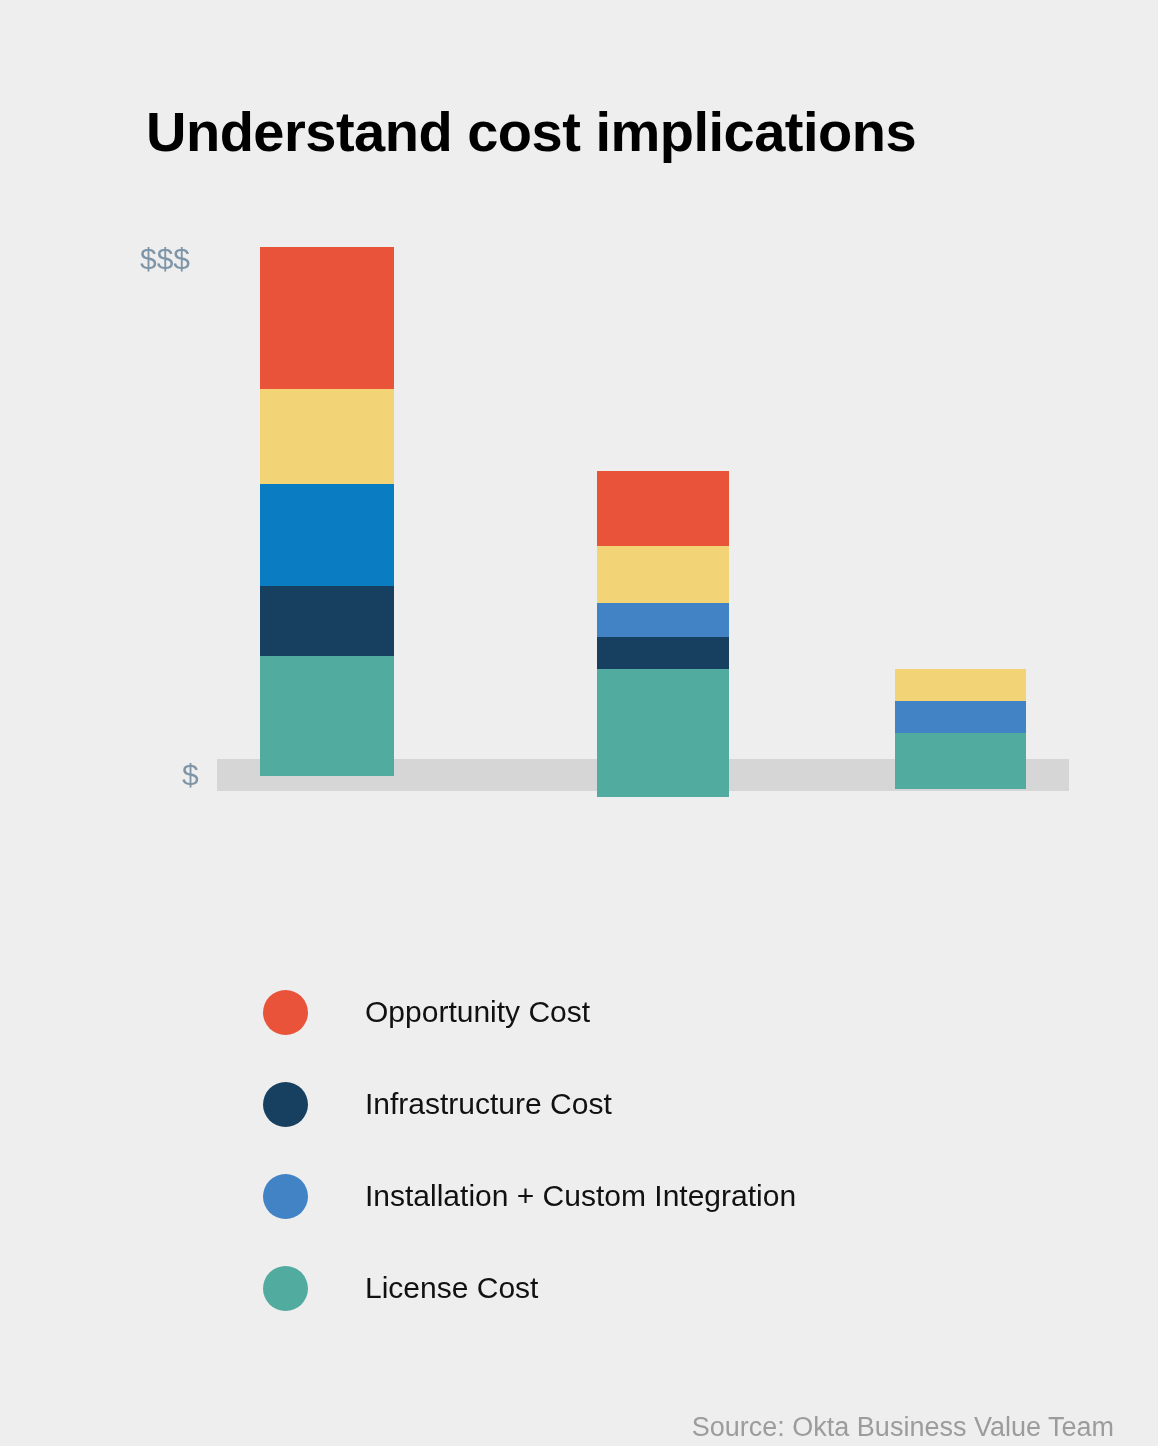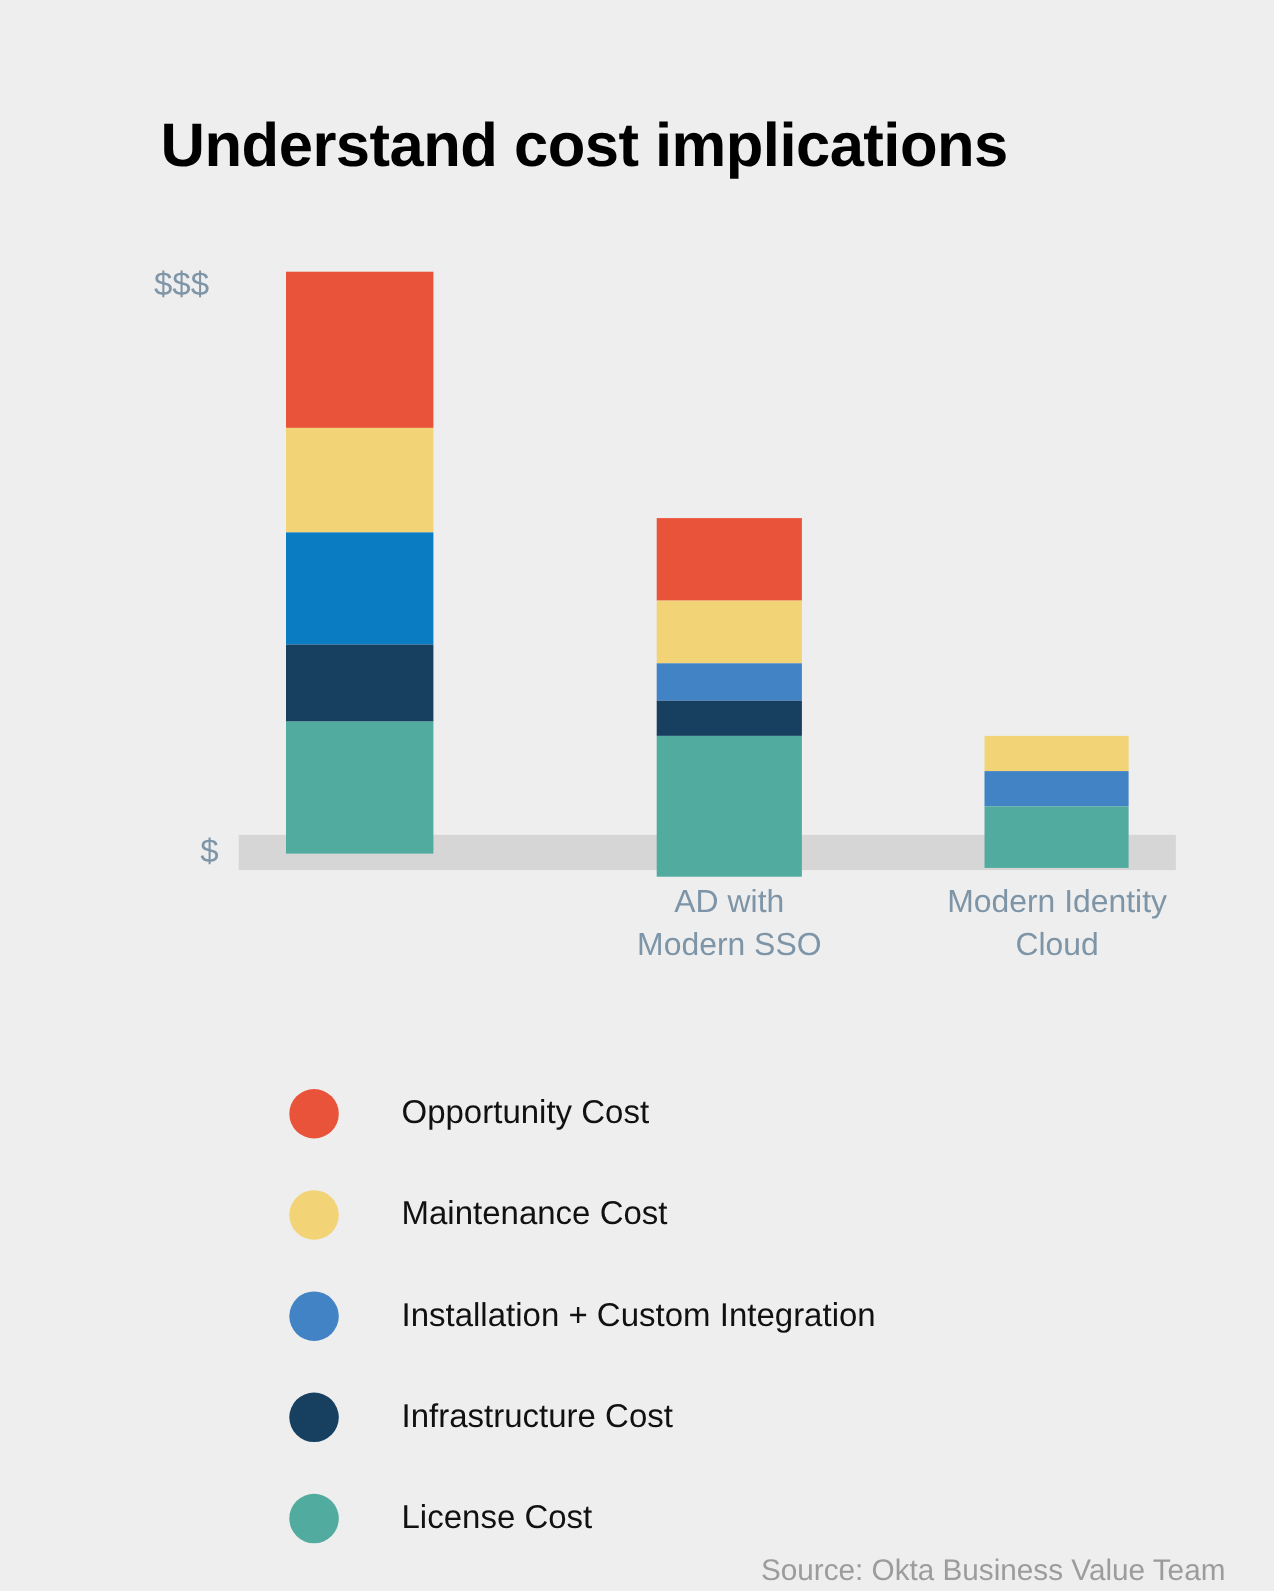--- a/index.html
+++ b/index.html
@@ -144,43 +144,35 @@
         <div class="segment" style="height: 34px; background: rgb(65, 131, 196);"></div>
         <div class="segment" style="height: 12px; background: rgb(23, 63, 96);"></div>
         <div class="segment" style="height: 128px; background: rgb(82, 171, 159);"></div>
       </div>
     <div id="bar-group-2">
         <div class="segment" style="height: 31px; background: rgb(242, 211, 117);"></div>
         <div class="segment" style="height: 20px; background: rgb(65, 131, 196);"></div>
         <div class="segment" style="height: 56px; background: rgb(82, 171, 159);"></div>
       </div>
 
-    <div class="cat-label" id="cat-label-1">AD with
-Modern SSO</div>
-    <div class="cat-label" id="cat-label-2">Modern Identity
-Cloud</div>
 
   </div>
 
   <div id="legend">
       <div class="legend-item">
         <span class="legend-swatch" style="background: rgb(233, 83, 58);"></span>
         <span class="legend-label">Opportunity Cost</span>
       </div>
       <div class="legend-item">
-        <span class="legend-swatch" style="background: rgb(242, 211, 117);"></span>
-        <span class="legend-label">Maintenance Cost</span>
+        <span class="legend-swatch" style="background: rgb(23, 63, 96);"></span>
+        <span class="legend-label">Infrastructure Cost</span>
       </div>
       <div class="legend-item">
         <span class="legend-swatch" style="background: rgb(65, 131, 196);"></span>
         <span class="legend-label">Installation + Custom Integration</span>
-      </div>
-      <div class="legend-item">
-        <span class="legend-swatch" style="background: rgb(23, 63, 96);"></span>
-        <span class="legend-label">Infrastructure Cost</span>
       </div>
       <div class="legend-item">
         <span class="legend-swatch" style="background: rgb(82, 171, 159);"></span>
         <span class="legend-label">License Cost</span>
       </div>
     </div>
 
   <div id="source-note">Source: Okta Business Value Team</div>
 
 </div>

